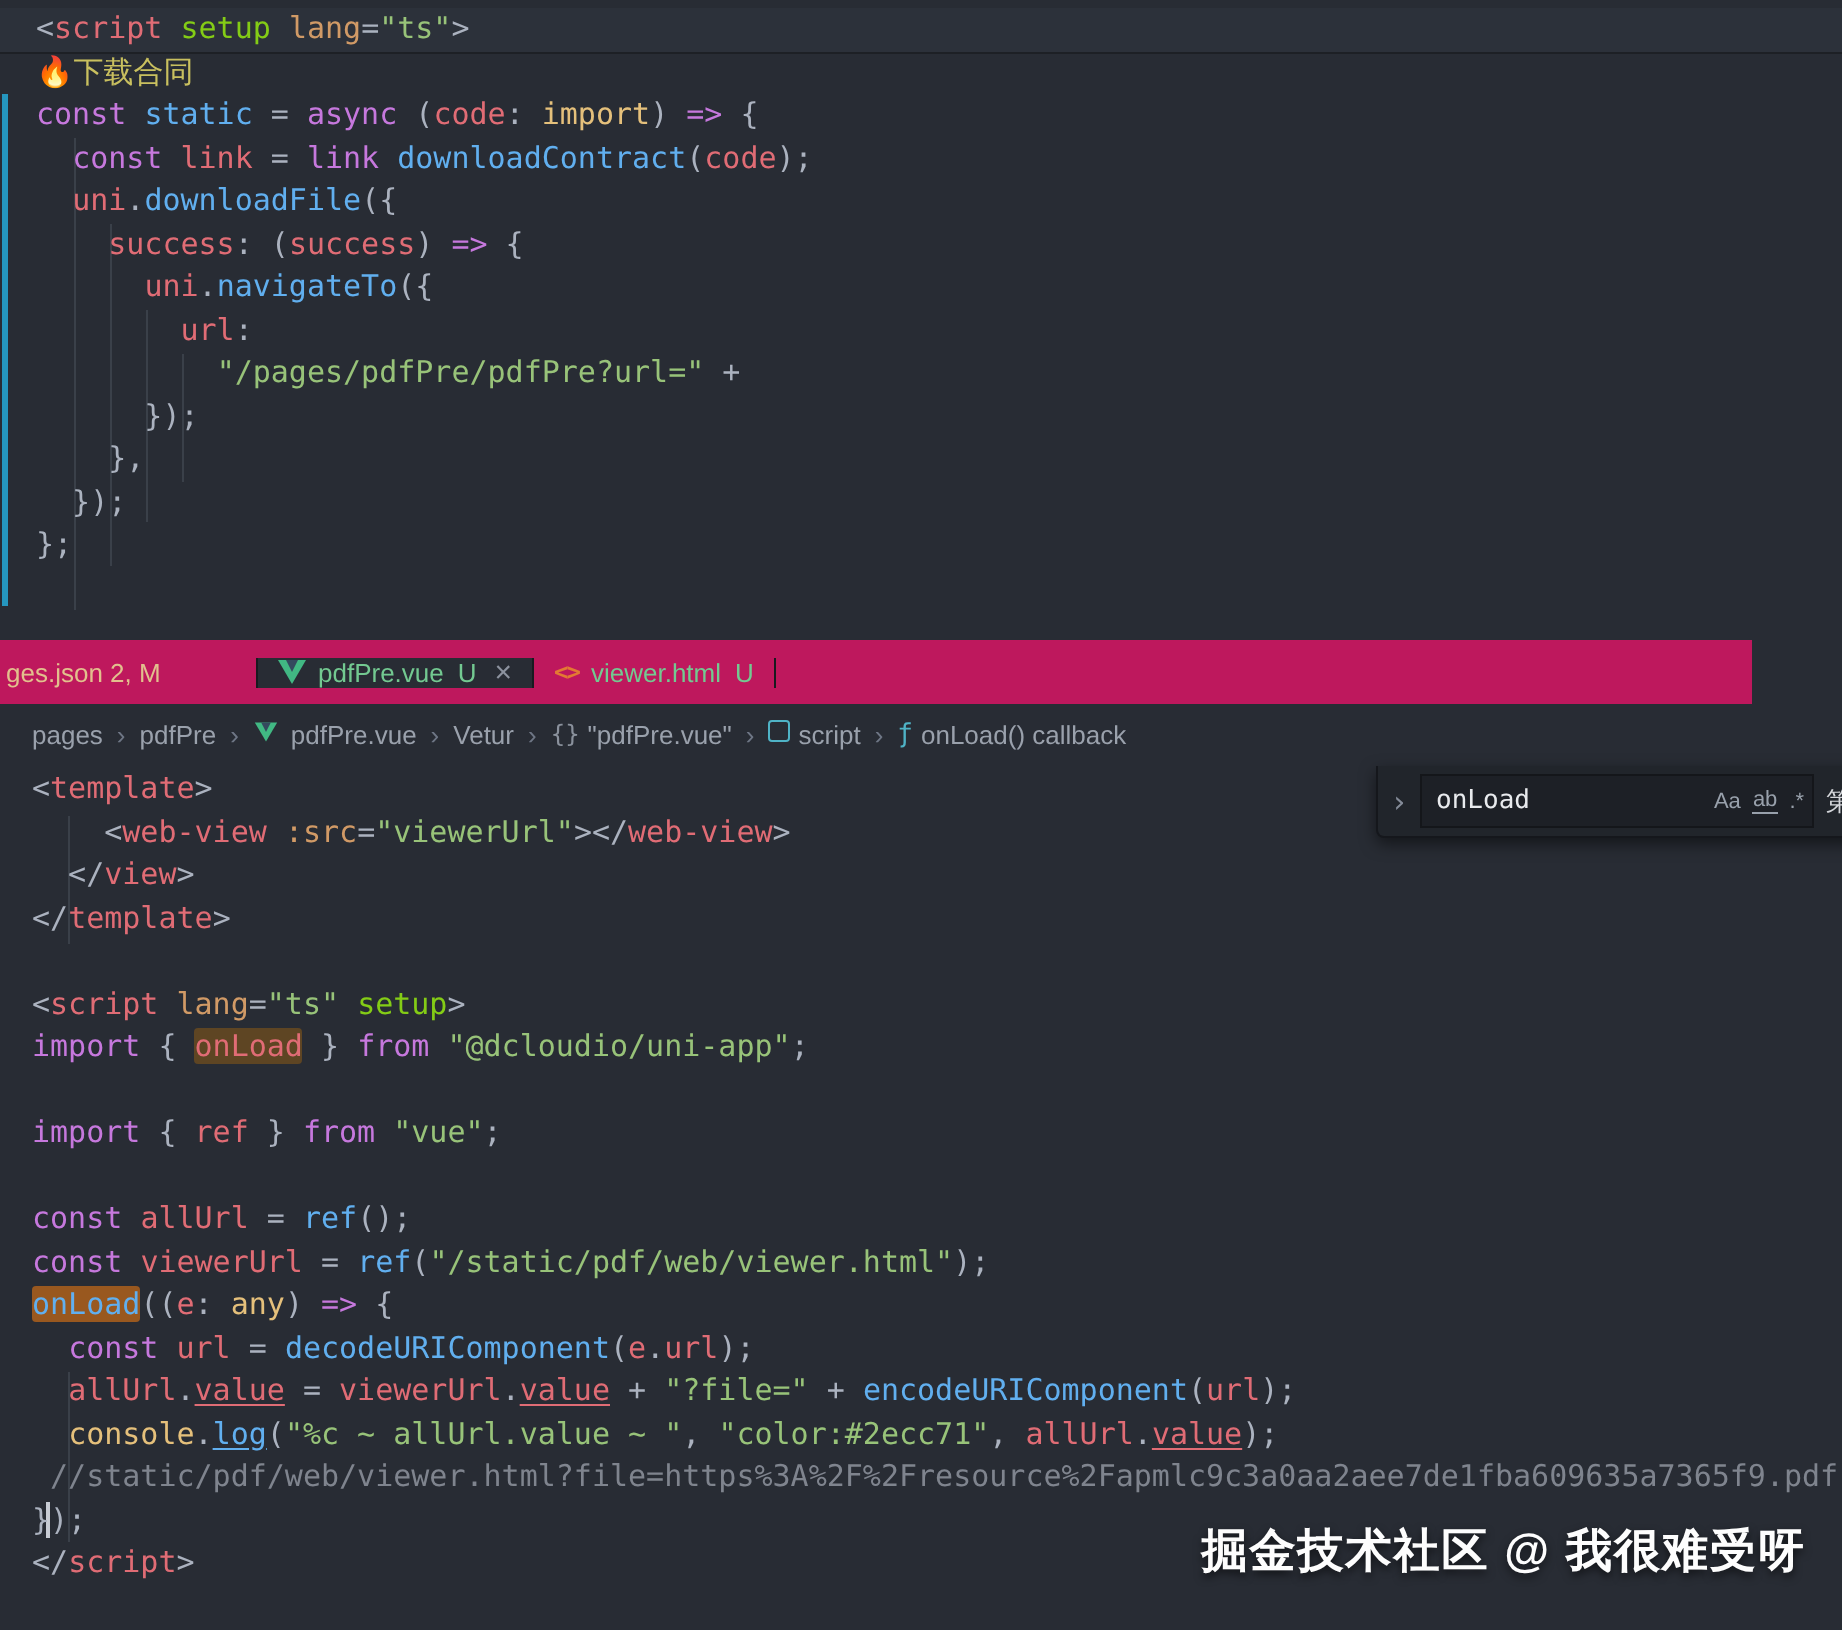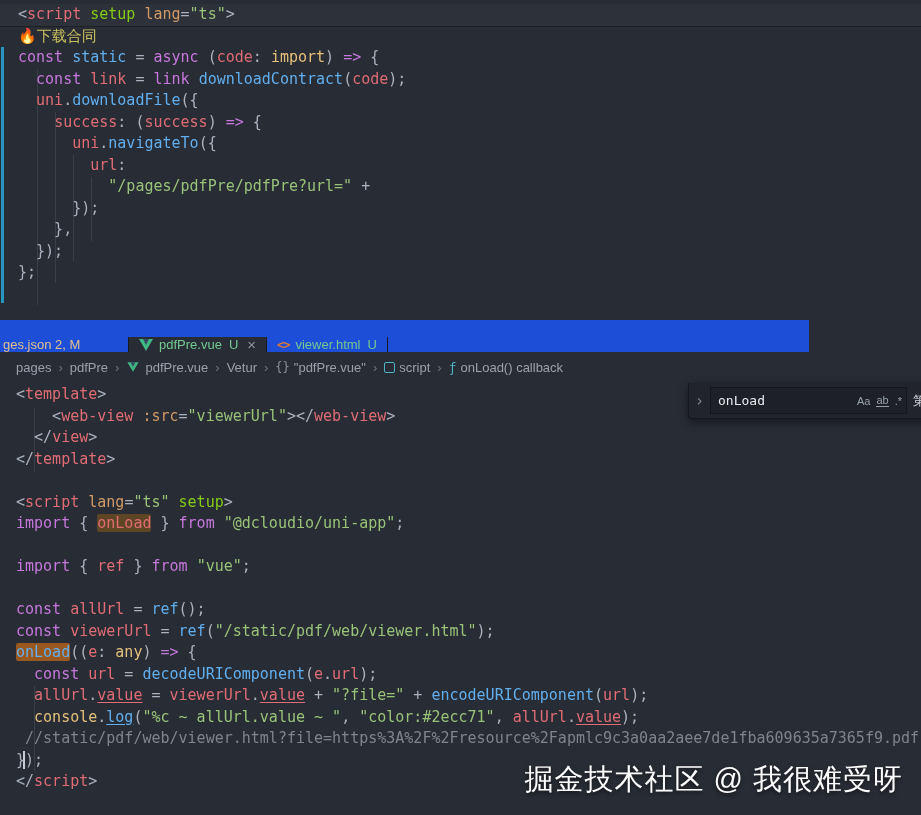--- a/index.html
+++ b/index.html
@@ -27,52 +27,52 @@
   .tk-c{color:#7f848e}
   .tk-m{color:#c9c05f}
   .tk-w{color:#84cc16}
   .tk-u{text-decoration:underline;text-underline-offset:2px}
   .hl-m{background:#5e4523;border-radius:2px}
   .hl-cur{background:#99581f;border-radius:2px}
   .gutter-bar{position:absolute;left:1px;top:47px;width:3px;height:256px;background:#2596be}
   .guide{position:absolute;width:1px;background:#3a4049}
   .caret{position:absolute;width:2px;height:18px;background:#c8ccd4}
   
-  #tabbar{position:absolute;top:320px;left:0;width:809px;height:32px;background:#1d4ed8;display:flex;align-items:flex-end;font-family:"Liberation Sans",sans-serif;font-size:13px}
+  #tabbar{position:absolute;top:320px;left:0;width:876px;height:32px;background:#be185d;display:flex;align-items:center;font-family:"Liberation Sans",sans-serif;font-size:13px}
   .tab{display:flex;align-items:center;padding:0 10px;border-right:1px solid #181a1f;color:#9da5b4;white-space:nowrap}
   .tab.partial{padding-left:3px;min-width:115px}
   .tab.active{background:#282c34}
   .tab-label.modified{color:#e2c08d}
   .tab-label.green,.tab-badge.green{color:#73c991}
   .tab-label.italic{}
   .tab-badge{margin-left:7px}
   .tab-close{margin-left:9px;color:#8c929e;font-size:15px;line-height:1}
   .vue-icon{position:relative;width:14px;height:12px;display:inline-block;margin-right:6px;flex:none}
   .vue-icon:before{content:"";position:absolute;left:0;top:0;border-left:7px solid transparent;border-right:7px solid transparent;border-top:12px solid #41b883}
   .vue-icon:after{content:"";position:absolute;left:3.5px;top:0;border-left:3.5px solid transparent;border-right:3.5px solid transparent;border-top:6px solid #34495e}
   .vue-icon.small{transform:scale(.8);margin-right:1px}
   .html-icon{color:#e37933;font-family:"DejaVu Sans Mono",monospace;font-weight:bold;font-size:12px;letter-spacing:-1px;margin-right:6px}
   .html-icon:before{content:"<>"}
   
   #breadcrumbs{position:absolute;top:352px;left:0;width:921px;height:30px;background:#282c34;display:flex;align-items:center;padding-left:16px;font-family:"Liberation Sans",sans-serif;font-size:13px;color:#9aa1ac;white-space:nowrap}
-  .crumb{display:flex;align-items:center;gap:4px}
+  .crumb{display:flex;gap:4px}
   .crumb-sep{margin:0 7px;color:#6e7685;font-size:13px}
   .crumb-braces{color:#8a919c;font-family:"DejaVu Sans Mono",monospace;font-size:12px}
   .sym-box{width:9px;height:9px;border:1px solid #4fb3c6;border-radius:2px;display:inline-block}
   .sym-fn{color:#4fb3c6;font-family:"DejaVu Sans Mono",monospace;font-size:13px}
   
   #find{position:absolute;top:383px;left:688px;width:260px;height:35px;background:#21252b;border:1px solid #15171c;border-top:none;border-radius:0 0 0 4px;box-shadow:0 3px 8px rgba(0,0,0,.5);display:flex;align-items:center;gap:6px;padding:0 6px;z-index:6}
   #find-toggle{color:#848b98;font-size:15px}
   #find-input{display:flex;align-items:center;width:184px;height:25px;background:#1d2026;border:1px solid #14161a;padding:0 4px 0 7px;flex:none}
   #find-query{flex:1;color:#e8eaed;font-size:13px;font-family:"DejaVu Sans Mono",monospace}
   .find-opt{color:#98a0ab;font-size:11px;font-family:Liberation Sans, sans-serif;margin-left:6px}
   .find-opt.opt-word{border-bottom:1px solid #98a0ab}
   #find-results{color:#d4d6da;font-size:13px;font-family:"Liberation Sans",sans-serif;white-space:nowrap}
   
-  #watermark{position:absolute;top:760px;right:18px;z-index:9;color:#fdfdfd;font-family:"Liberation Sans",sans-serif;font-weight:normal;font-size:29px;letter-spacing:1px;text-shadow:0 2px 4px rgba(0,0,0,.6)}
+  #watermark{position:absolute;top:760px;right:18px;z-index:9;color:#fdfdfd;font-family:"Liberation Sans",sans-serif;font-weight:bold;font-size:23px;letter-spacing:1px;text-shadow:0 2px 4px rgba(0,0,0,.6)}
 </style>
 </head>
 <body>
 
 <div id="top-editor" class="editor">
   <div class="gutter-bar"></div>
   <div class="guide" style="left:37px;top:69px;height:236px"></div>
   <div class="guide" style="left:55px;top:112px;height:171px"></div>
   <div class="guide" style="left:73px;top:155px;height:106px"></div>
   <div class="guide" style="left:91px;top:177px;height:64px"></div>

